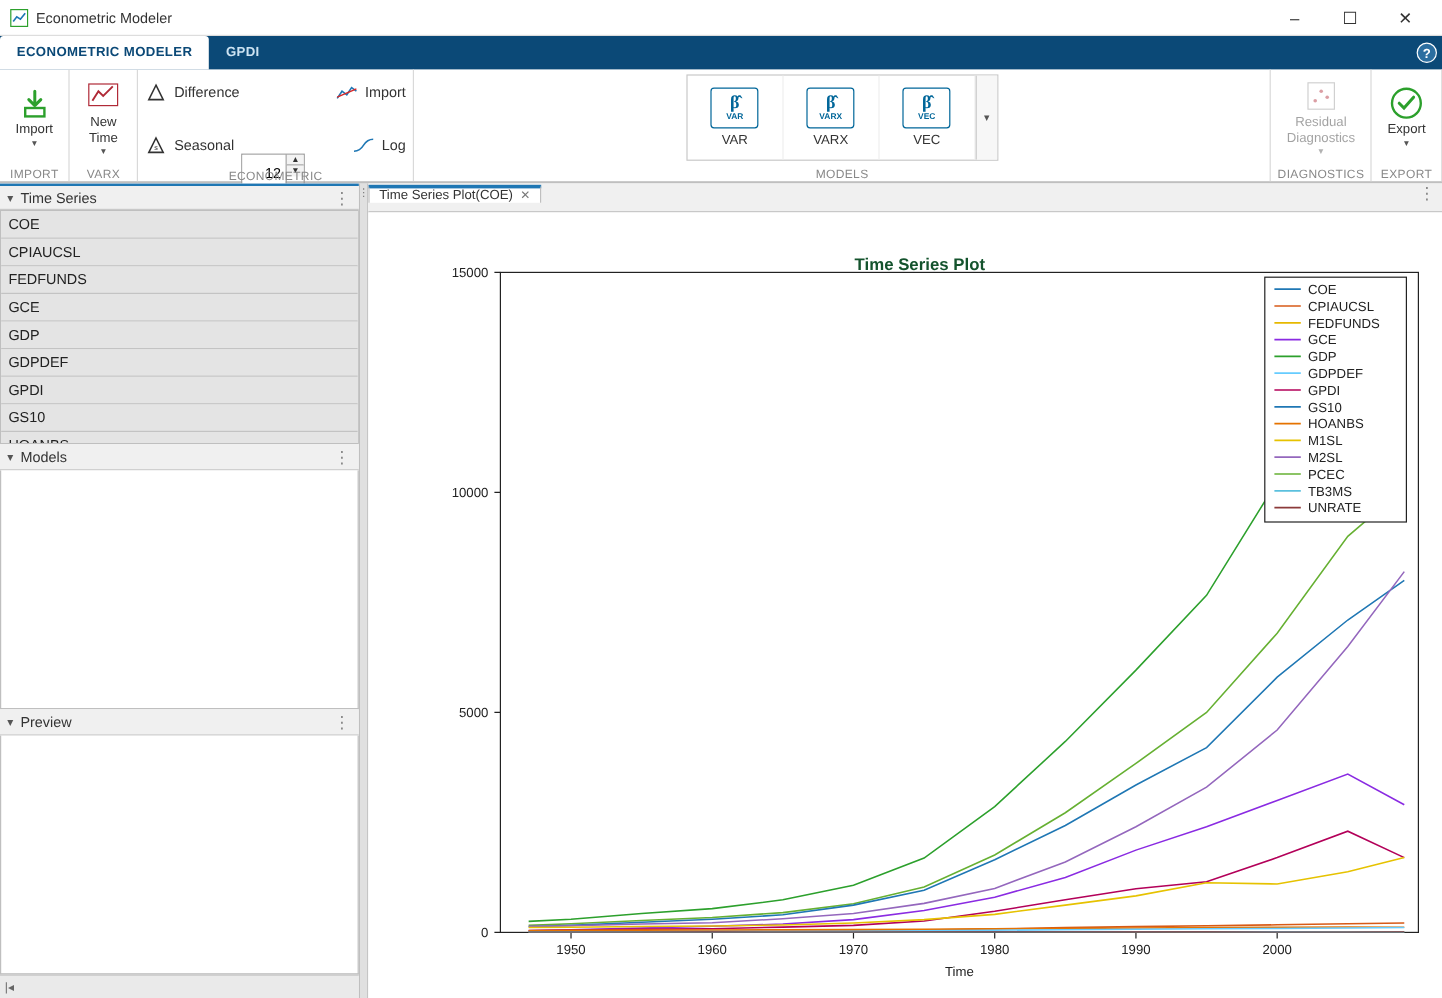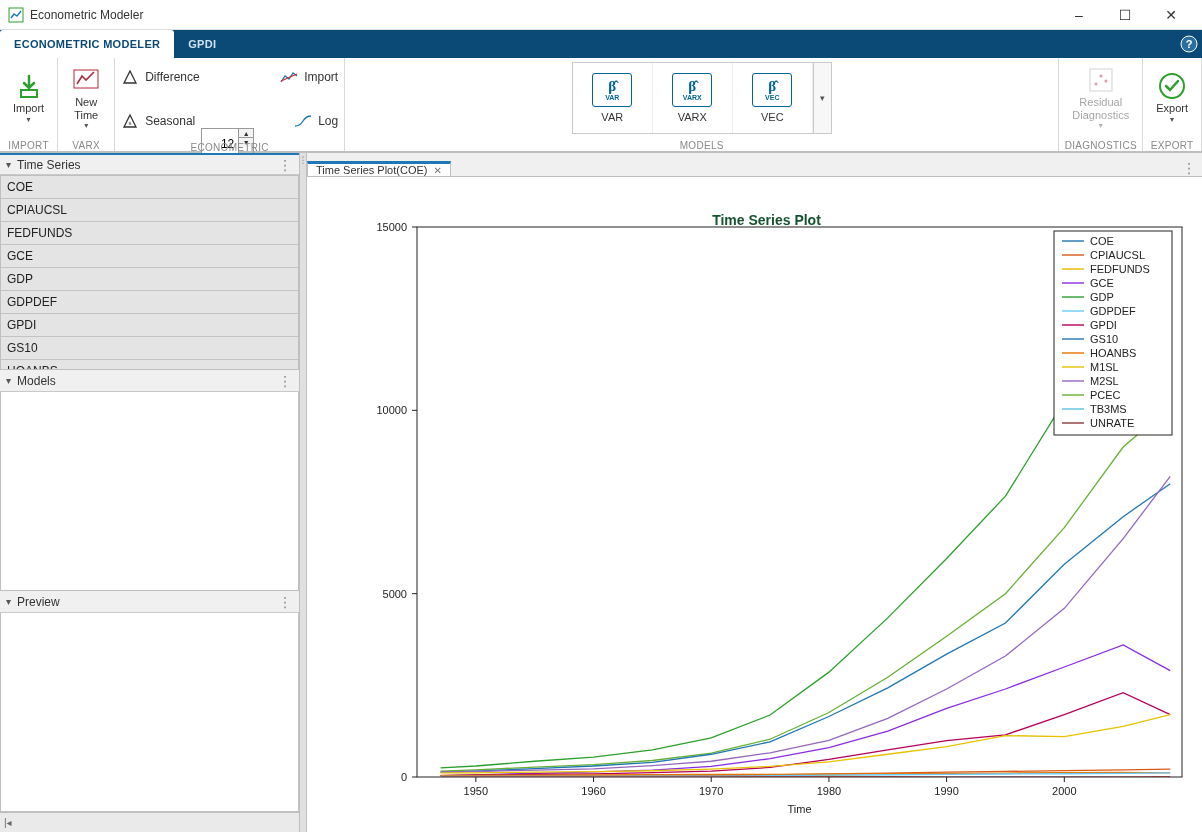--- a/index.html
+++ b/index.html
@@ -66,21 +66,21 @@
 .ts-list::-webkit-scrollbar-thumb { background: #bfbfbf; border: 2px solid #f0f0f0; }
 
 .panel-body { flex: 1; background: #fff; border: 1px solid #bfbfbf; border-top: none; }
 .models-body { height: 195px; }
 .preview-body { flex: 1; }
 
 .bottom-statusbar { height: 20px; background: #eaeaea; border-top: 1px solid #bfbfbf; display: flex; align-items: center; padding: 0 4px; }
 .bottom-statusbar .navicon { font-size: 10px; color: #666; }
 
 
-.doc-tabs { height: 24px; background: #f0f0f0; border-bottom: 1px solid #bfbfbf; display: flex; align-items: flex-end; position: relative; }
+.doc-tabs { height: 24px; background: #f0f0f0; border-bottom: 1px solid #bfbfbf; display: flex; align-items: flex-start; position: relative; }
 .doc-tabs .dtab { background: #fff; border: 1px solid #bfbfbf; border-bottom: none; border-top: 3px solid #1f77b4; padding: 0 8px; font-size: 11px; color: #333; display: flex; align-items: center; gap: 6px; margin-top: 1px; }
 .doc-tabs .dtab .dclose { font-size: 10px; color: #777; }
 .doc-tabs .ddots { margin-left: auto; color: #888; font-size: 14px; padding: 0 6px; display: flex; align-items: center; }
 
 .plot-area { flex: 1; background: #fff; position: relative; }
 .plot-title { position: absolute; top: 35px; left: 50%; transform: translateX(-50%); font-size: 14px; font-weight: 700; color: #14532d; margin-left: 12px; }
 svg.chart { position: absolute; inset: 0; width: 100%; height: 100%; }
 .axis text { font-size: 11px; fill: #222; }
 .axis line, .axis path { stroke: #222; stroke-width: 1; }
 .legend-box { fill: #fff; stroke: #222; stroke-width: 1; }

